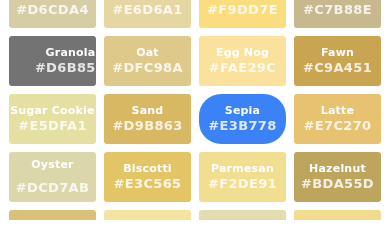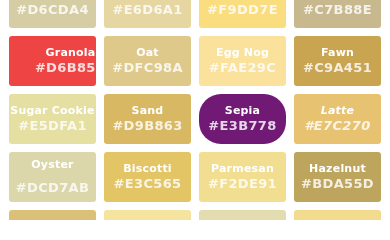--- a/index.html
+++ b/index.html
@@ -81,21 +81,21 @@
       <div class="swatch-hex">#E6D6A1</div>
     </div>
     <div class="swatch label-light" style="background: rgb(249, 221, 126);">
       <div class="swatch-name">Macaroon</div>
       <div class="swatch-hex">#F9DD7E</div>
     </div>
     <div class="swatch label-light" style="background: rgb(199, 184, 142);">
       <div class="swatch-name">Hazel Wood</div>
       <div class="swatch-hex">#C7B88E</div>
     </div>
-    <div class="swatch label-light" style="background: #ef4444; padding-left: 36px;">
+    <div class="swatch label-light" style="background: #737373; padding-left: 36px;">
       <div class="swatch-name">Granola</div>
       <div class="swatch-hex">#D6B85A</div>
     </div>
     <div class="swatch label-light" style="background: rgb(223, 201, 138);">
       <div class="swatch-name">Oat</div>
       <div class="swatch-hex">#DFC98A</div>
     </div>
     <div class="swatch label-light" style="background: rgb(250, 226, 156);">
       <div class="swatch-name">Egg Nog</div>
       <div class="swatch-hex">#FAE29C</div>
@@ -105,25 +105,25 @@
       <div class="swatch-hex">#C9A451</div>
     </div>
     <div class="swatch label-light" style="background: rgb(229, 223, 161);">
       <div class="swatch-name">Sugar Cookie</div>
       <div class="swatch-hex">#E5DFA1</div>
     </div>
     <div class="swatch label-light" style="background: rgb(217, 184, 99);">
       <div class="swatch-name">Sand</div>
       <div class="swatch-hex">#D9B863</div>
     </div>
-    <div class="swatch label-light" style="background: #701a75; border-radius: 22px;">
+    <div class="swatch label-light" style="background: #3b82f6; border-radius: 22px;">
       <div class="swatch-name">Sepia</div>
       <div class="swatch-hex">#E3B778</div>
     </div>
-    <div class="swatch label-light" style="background: rgb(231, 194, 112); font-style: italic;">
+    <div class="swatch label-light" style="background: rgb(231, 194, 112);">
       <div class="swatch-name">Latte</div>
       <div class="swatch-hex">#E7C270</div>
     </div>
     <div class="swatch label-light" style="background: rgb(220, 215, 171); gap: 8px;">
       <div class="swatch-name">Oyster</div>
       <div class="swatch-hex">#DCD7AB</div>
     </div>
     <div class="swatch label-light" style="background: rgb(227, 197, 101);">
       <div class="swatch-name">Biscotti</div>
       <div class="swatch-hex">#E3C565</div>

